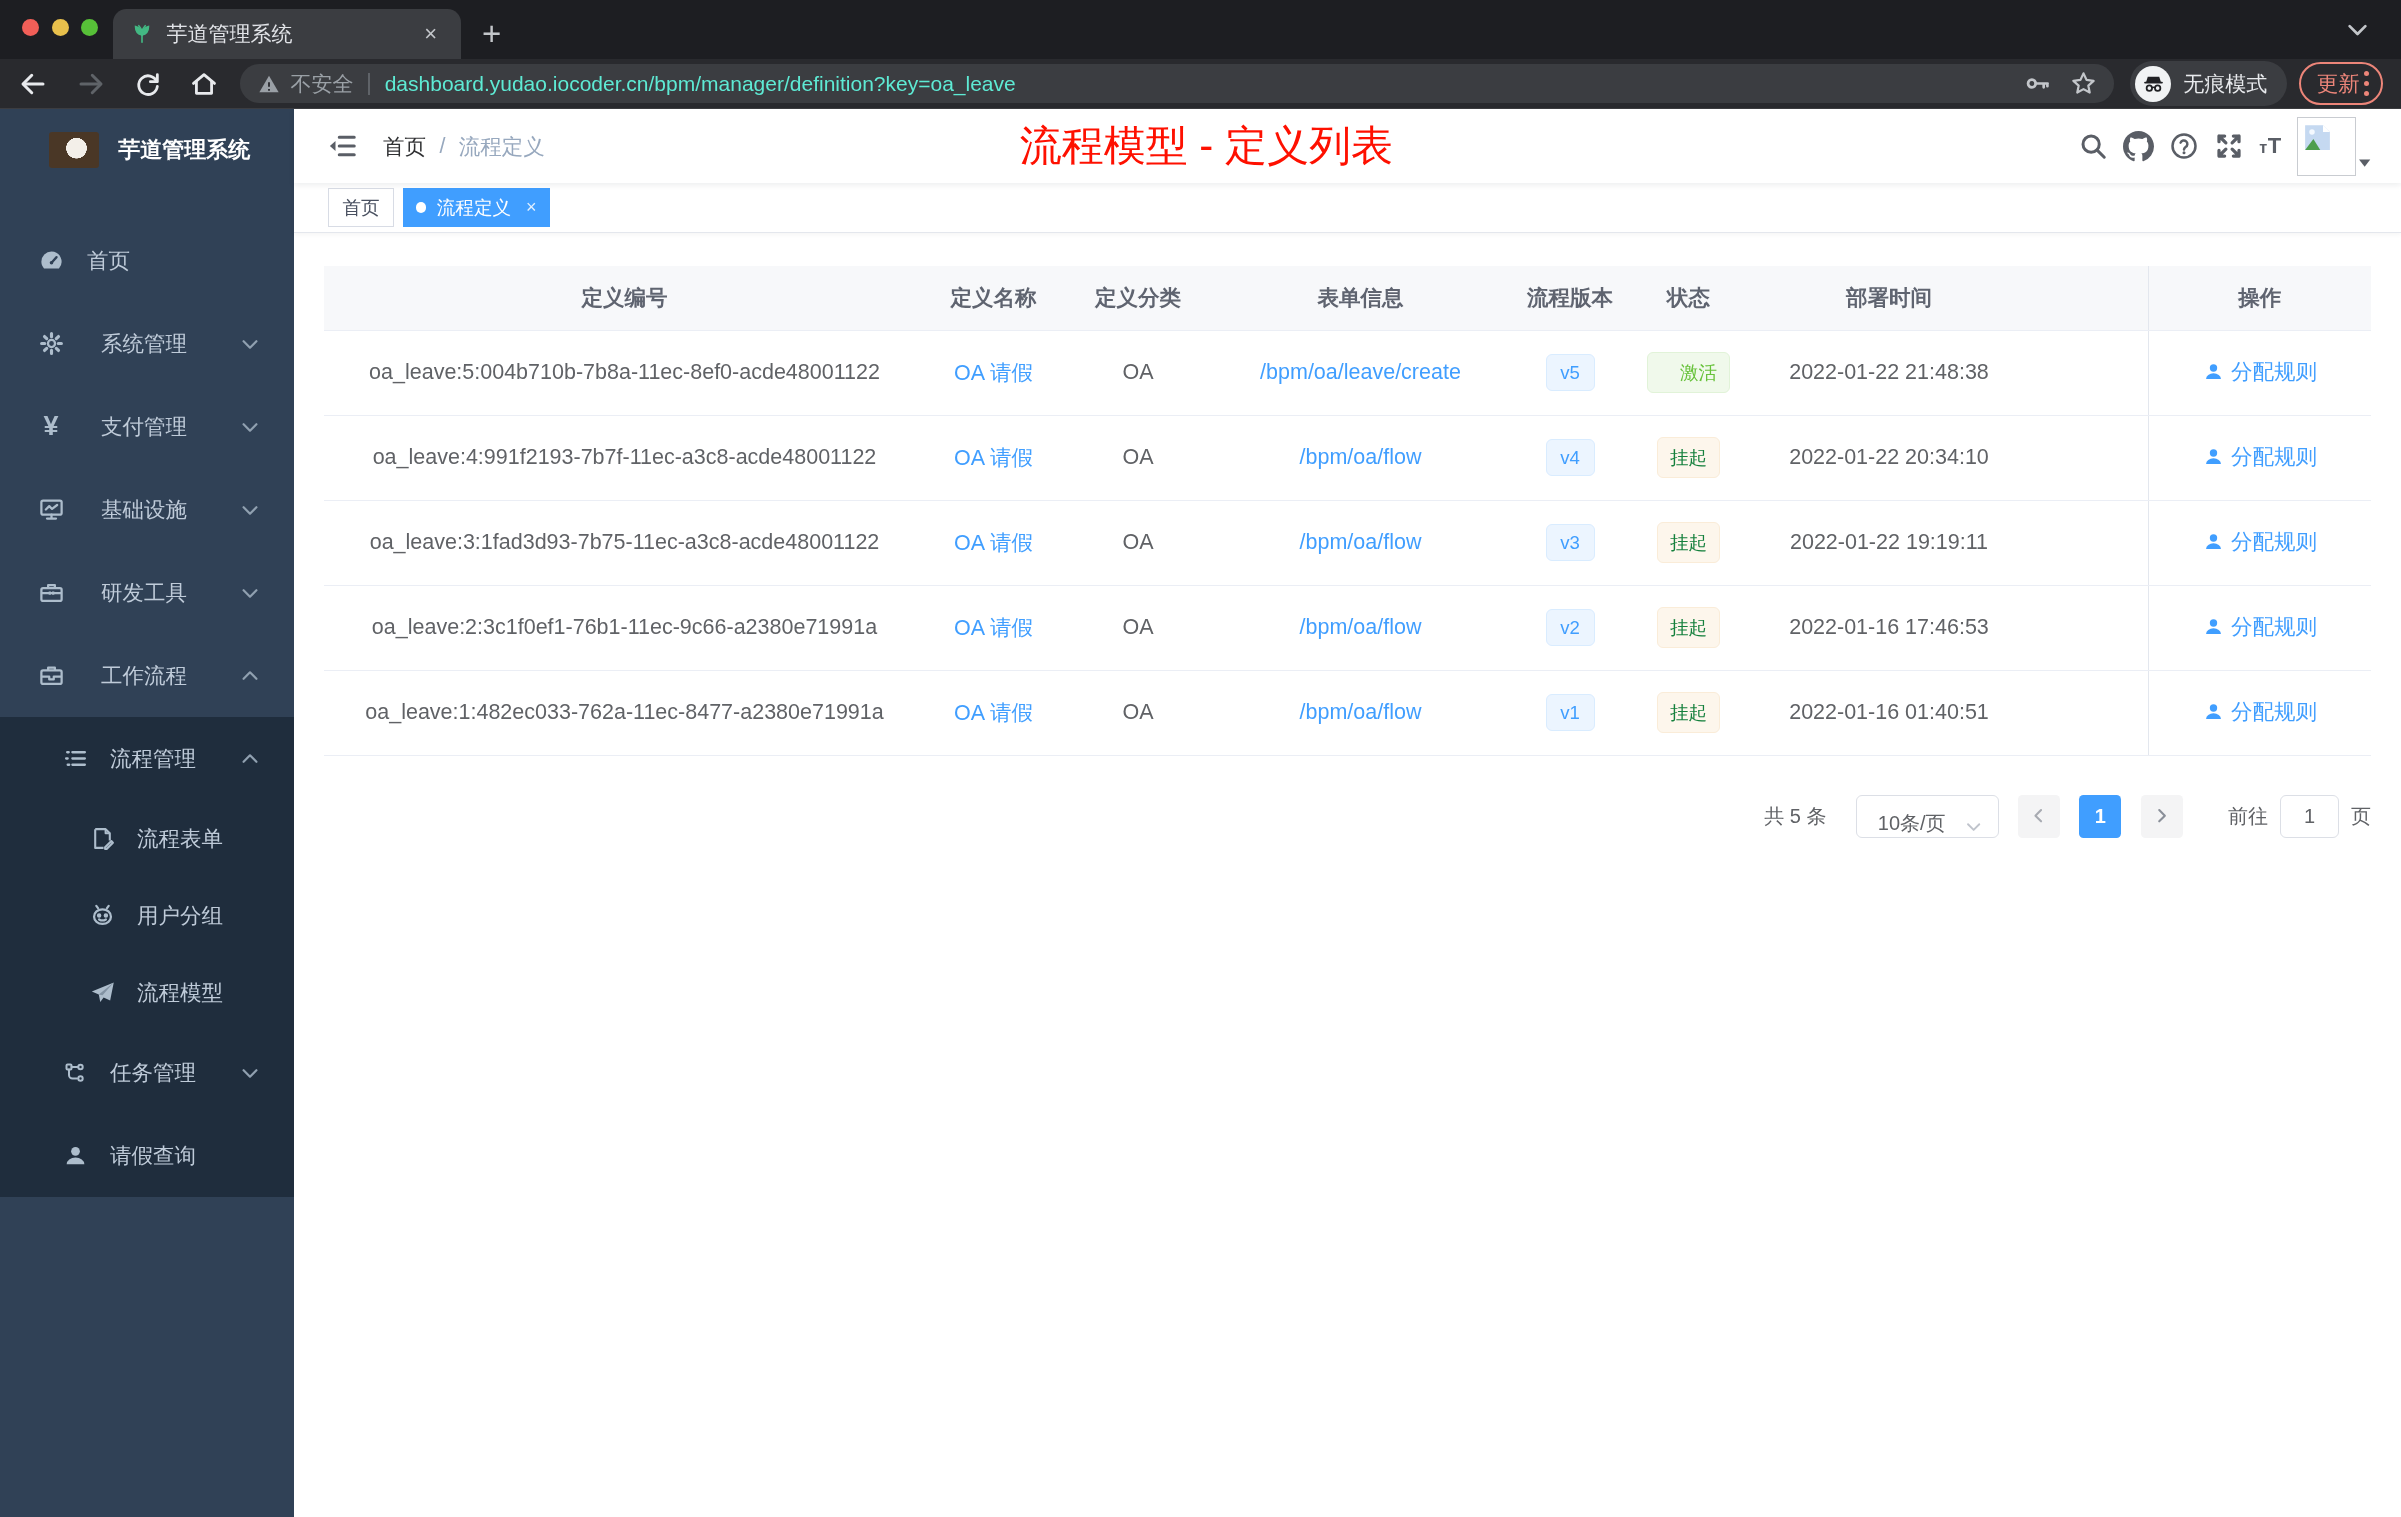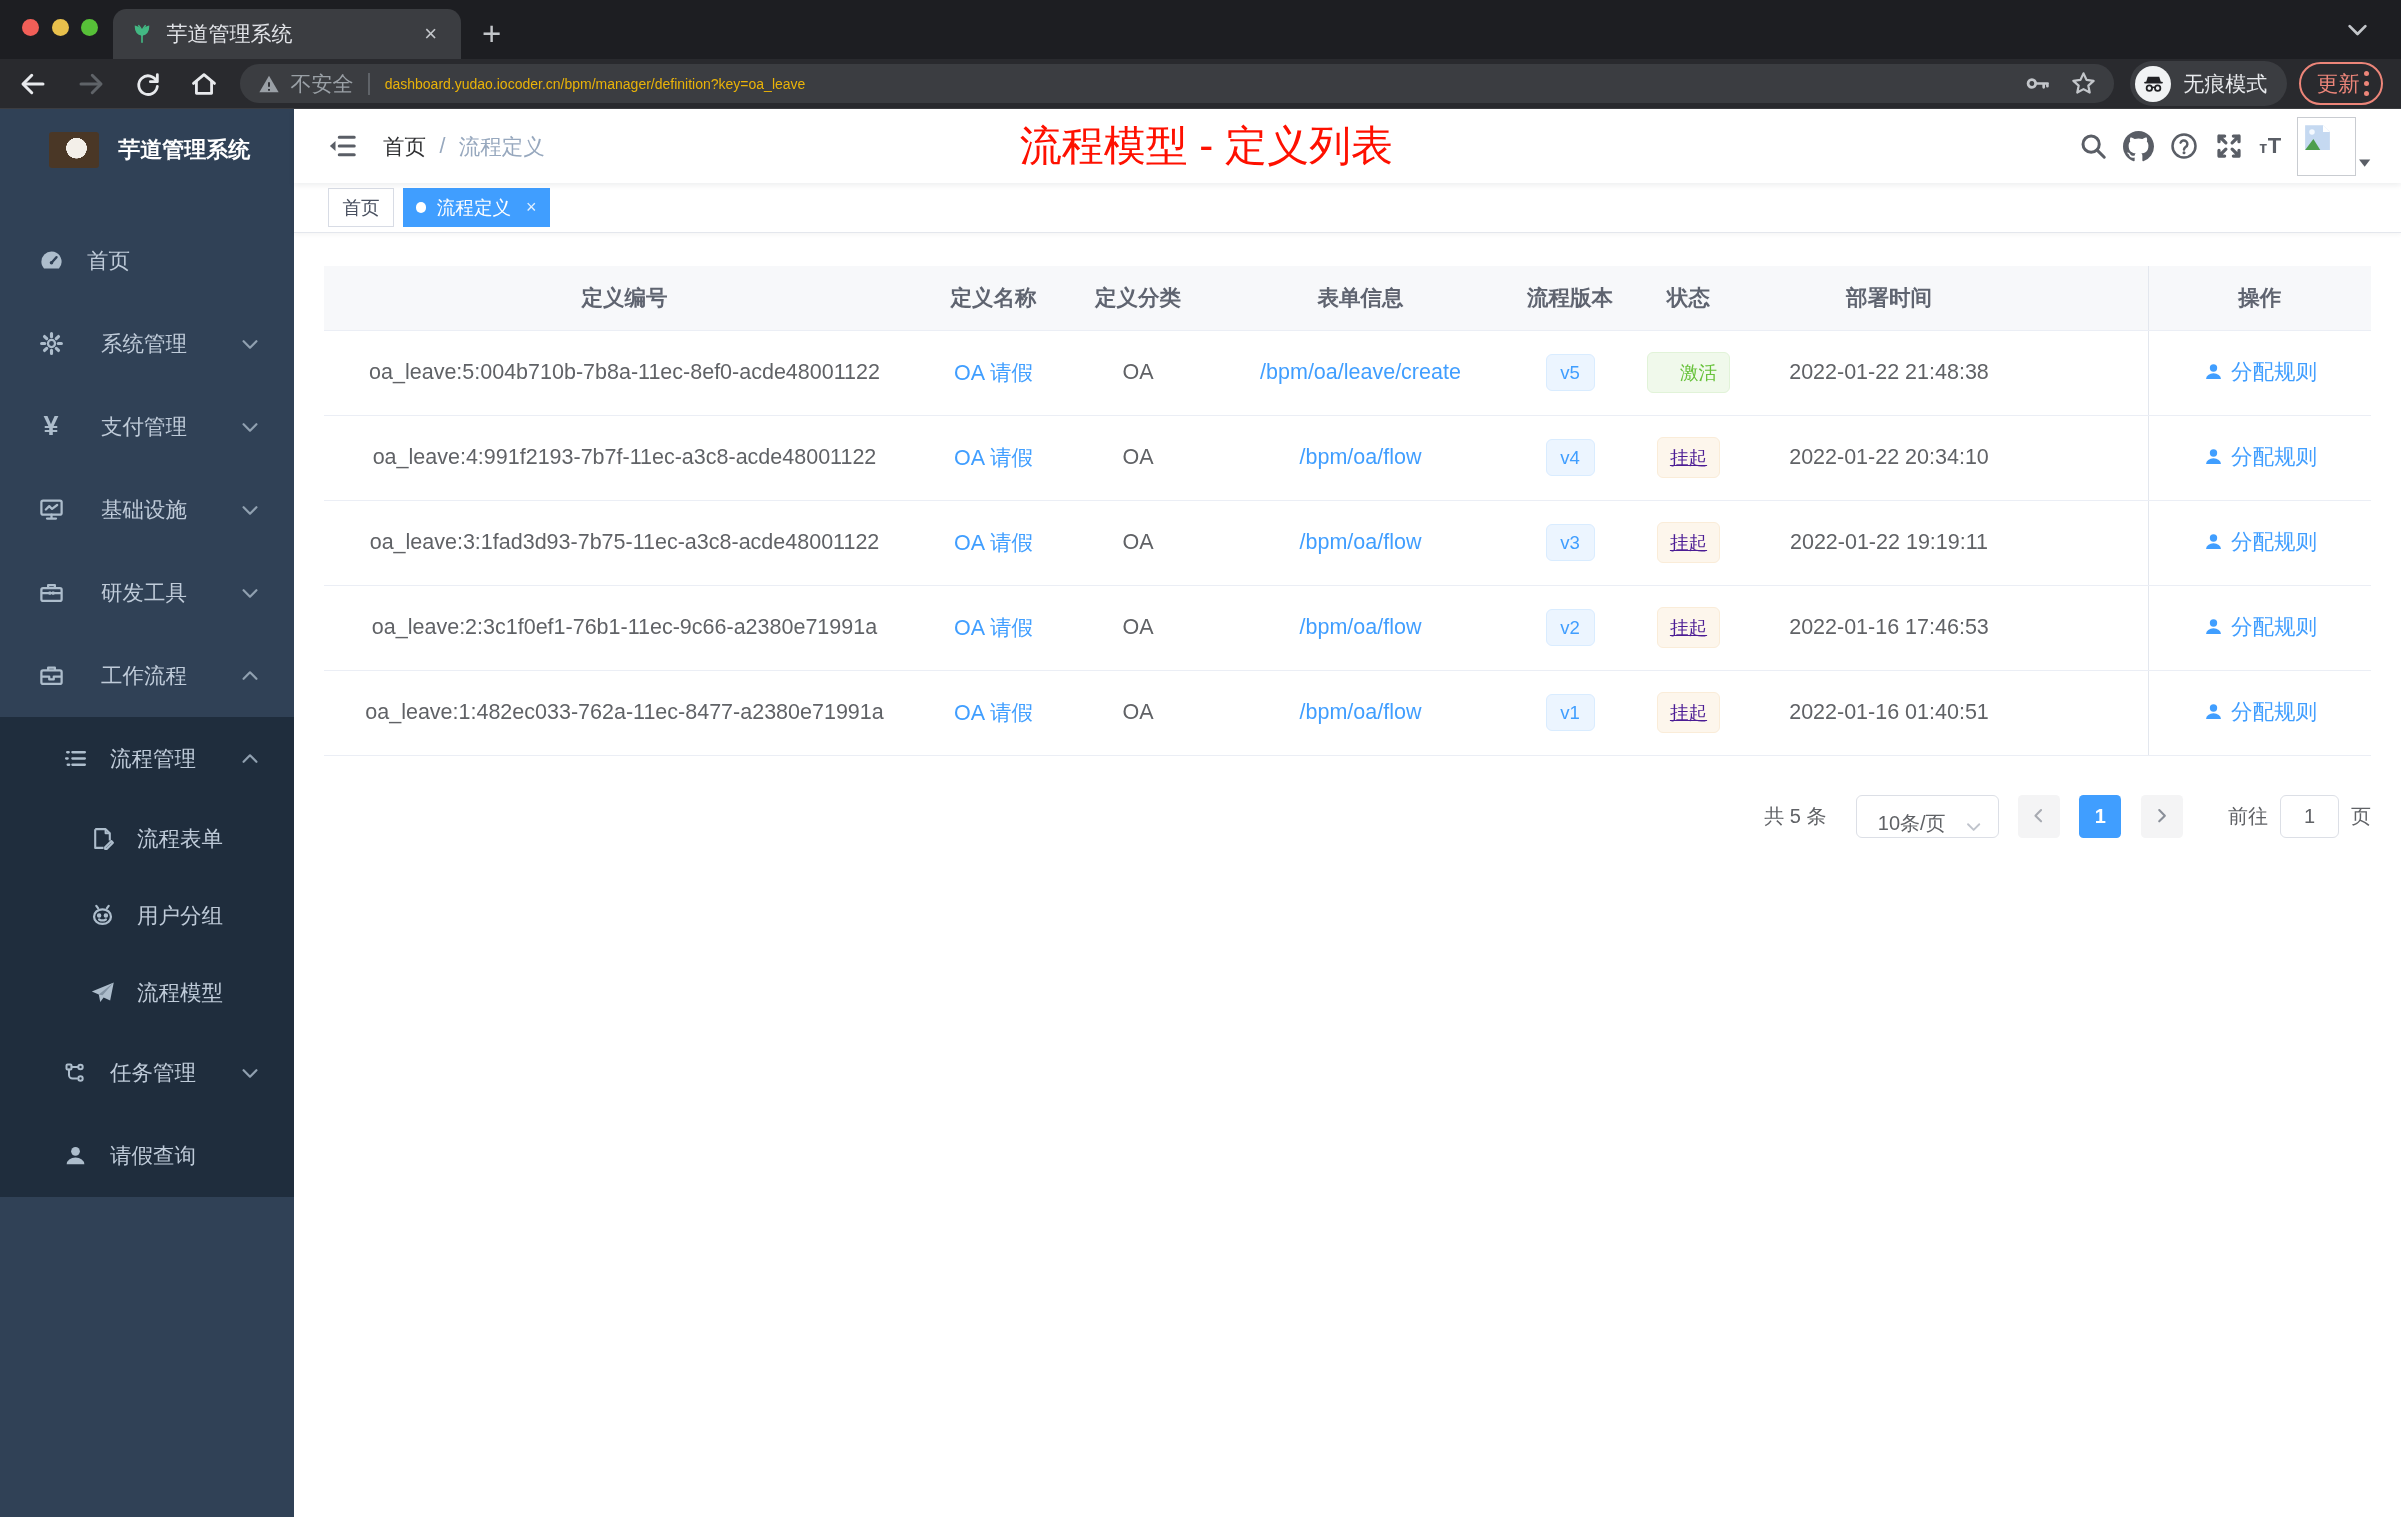--- a/index.html
+++ b/index.html
@@ -18,21 +18,21 @@
   .newtab { color:#c3c6ca; font-size:33px; font-weight:300; margin:0 0 9px 21px; line-height:1; }
   .tabsearch { position:absolute; right:30px; top:16.3px; color:#c3c6ca; }
 
   
   .toolbar { height:50px; background:#292a2e; border-bottom:1.5px solid #3c3d41; display:flex; align-items:center; padding:0 18px; flex:none; }
   .navbtns { display:flex; align-items:center; gap:28px; margin-right:22px; }
   .navbtn { display:flex; }
   .omnibox { flex:1; height:39px; background:#3b3d41; border-radius:19.3px; display:flex; align-items:center; padding:0 16.3px 0 18px; gap:10.4px; }
   .sec-label { color:#9aa0a6; font-size:21px; white-space:nowrap; }
   .omni-sep { width:1.5px; height:22px; background:#5f6368; margin:0 4.5px; }
-  .url { color:#eab308; font-size:14px; white-space:nowrap; overflow:hidden; flex:1; }
+  .url { color:#5eead4; font-size:21px; white-space:nowrap; overflow:hidden; flex:1; }
   .omni-right { display:flex; align-items:center; gap:19.3px; }
   .incog-chip { display:flex; align-items:center; gap:12px; background:#3b3d41; border-radius:24px; height:45px; padding:3.7px 19.3px 3.7px 5.2px; margin:0 12px 0 16.3px; }
   .incog-circle { width:36px; height:36px; border-radius:50%; background:#f1f3f4; display:flex; align-items:center; justify-content:center; }
   .incog-label { color:#e8eaed; font-size:21px; white-space:nowrap; }
   .update-pill { display:flex; align-items:center; gap:4px; border:2.2px solid #ec8579; border-radius:25px; height:43px; padding:0 12px 0 16.3px; color:#ec8579; }
   .update-label { font-size:21.5px; }
   .kebab { display:flex; flex-direction:column; gap:4.5px; }
   .kebab i { width:5.2px; height:5.2px; border-radius:50%; background:#ec8579; }
 
   
@@ -78,21 +78,21 @@
   
   .content { flex:1; padding:33px 30px 0; overflow:hidden; }
   table.def { width:100%; border-collapse:collapse; table-layout:fixed; }
   table.def th { height:64px; background:#f7f8fa; color:#5f6470; font-size:21.5px; font-weight:600; border-bottom:1.5px solid #ebeef5; text-align:center; }
   table.def td { height:85px; font-size:21.5px; color:#606266; border-bottom:1.5px solid #ebeef5; text-align:center; white-space:nowrap; overflow:hidden; }
   td.opcell, th.opcell { border-left:1.5px solid #e3e7ee; }
   .link { color:#409eff; }
   .vtag { display:inline-block; min-width:49px; padding:6.7px 10.4px; background:#ecf5ff; border:1.5px solid #d9ecff; border-radius:6px; color:#409eff; font-size:18.6px; }
   .stag { display:inline-block; padding:6.7px 12px; border-radius:6px; font-size:18.6px; }
   .stag.success { background:#f0f9eb; border:1.5px solid #e1f3d8; color:#67c23a;padding-left:32px; }
-  .stag.warning { background:#fdf6ec; border:1.5px solid #faecd8; color:#4c1d95;text-decoration:underline; }
+  .stag.warning { background:#fdf6ec; border:1.5px solid #faecd8; color:#15803d; }
   .oplink { color:#409eff; display:inline-flex; align-items:center; gap:7.4px; }
 
   
   .pager { margin-top:39px; display:flex; align-items:center; justify-content:flex-end; gap:19.3px; font-size:20px; color:#606266; }
   .pg-total { margin-right:10px; }
   .pg-size { width:143px; height:43px; border:1.5px solid #dcdfe6; border-radius:6px; display:flex; align-items:flex-end; justify-content:space-between; padding:0 15px 0 21px; color:#606266; background:#fff; }
   .pg-btn { width:42px; height:43px; border-radius:4.5px; background:#f4f4f5; display:flex; align-items:center; justify-content:center; color:#a8abb2; }
   .pg-btn.next { color:#8a8f99; }
   .pg-page { width:42px; height:43px; border-radius:4.5px; background:#409eff; color:#fff; display:flex; align-items:center; justify-content:center; font-weight:600; }
   .pg-goto { display:flex; align-items:center; gap:12px; margin-left:26px; }

